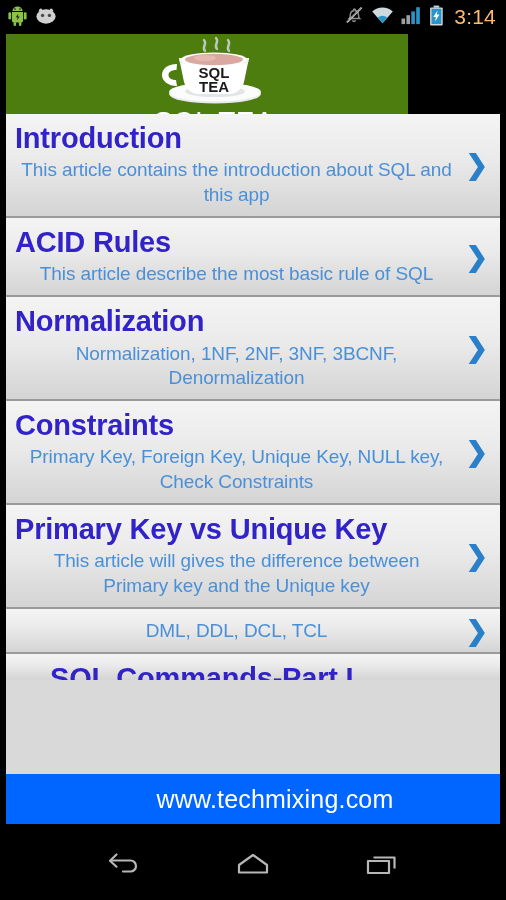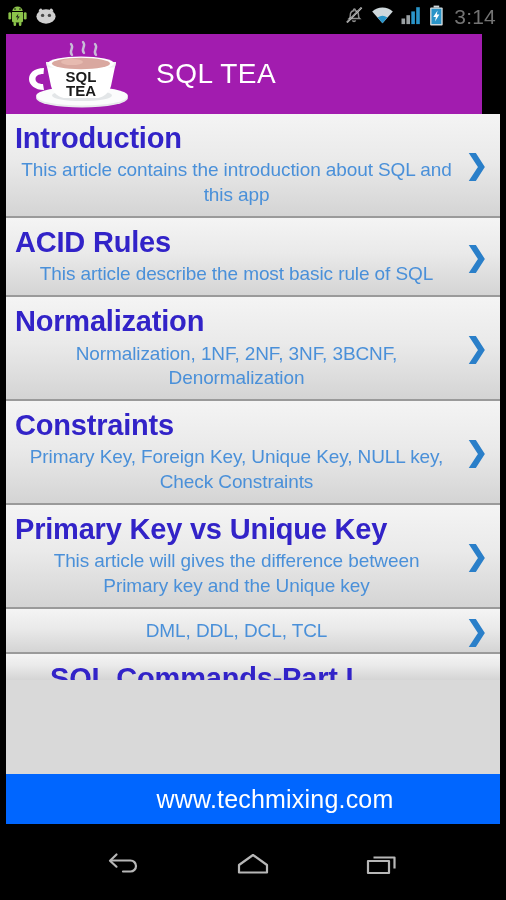--- a/index.html
+++ b/index.html
@@ -12,26 +12,26 @@
   #device { position:relative; width:506px; height:900px; background:#000; }
 
   
   .statusbar {
     position:absolute; top:0; left:0; width:506px; height:34px;
     background:#000; display:flex; align-items:center;
     padding:0 10px 0 8px;
   }
   .sb-left { display:flex; align-items:center; gap:8px; }
   .sb-right { margin-left:auto; display:flex; align-items:center; gap:7px; }
-  .sb-time { color:#737373; font-size:21px; letter-spacing:.2px; margin-left:3px; }
+  .sb-time { color:#fdba74; font-size:21px; letter-spacing:.2px; margin-left:3px; }
 
   
   .appbar {
-    position:absolute; top:34px; left:6px; width:476px; height:80px;
-    background:#a21caf; display:flex; align-items:center;
+    position:absolute; top:34px; left:6px; width:402px; height:80px;
+    background:#4d7c0f; display:flex; align-items:center;flex-direction:column;
   }
   .logo { width:130px; height:72px; position:relative; flex:none; margin-left:6px; }
   .app-title {
     color:#fff; font-size:28px; font-weight:400; letter-spacing:.5px; margin-left:14px;
   }
 
   
   .list {
     position:absolute; top:114px; left:6px; width:494px; height:660px;
     overflow:hidden; background:#d9d9d9;

